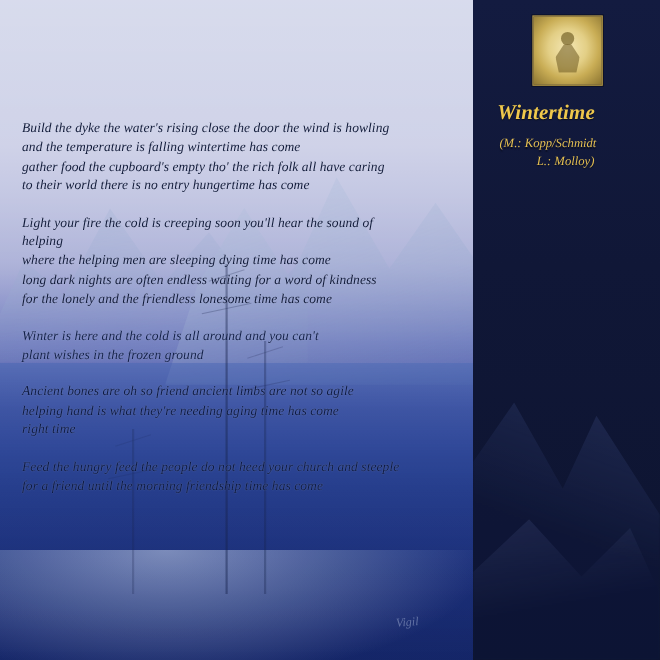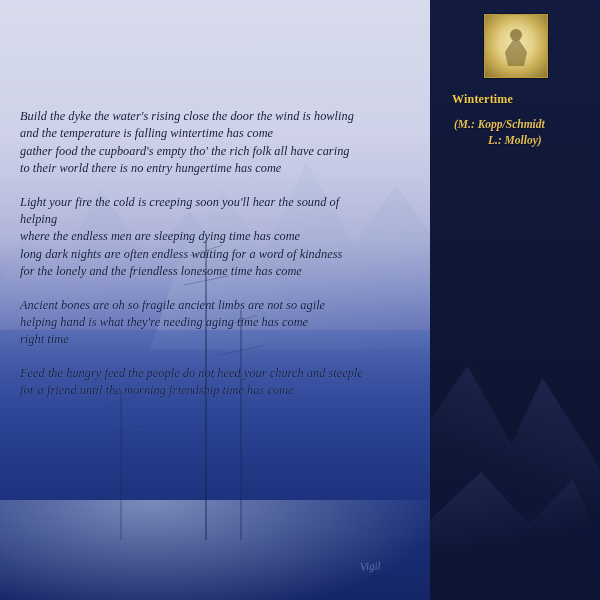--- a/index.html
+++ b/index.html
@@ -165,35 +165,35 @@
   }
 
   #title-block {
     position: absolute;
     left: 452px;
     top: 92px;
     width: 140px;
     color: #e9c44a;
   }
   #song-title {
-    font-size: 12px;
+    font-size: 19px;
     font-weight: bold;
+    font-style: italic;
     letter-spacing: 0.2px;
     color: #efc84c;
     margin: 0 0 9px 0;
     text-shadow: 0 1px 1px rgba(0,0,0,0.5);
   }
   .credit {
     font-size: 11.5px;
     font-style: italic;
     color: #e4bf52;
     line-height: 16px;
     margin-left: 2px;
     text-shadow: 0 1px 1px rgba(0,0,0,0.5);
-    font-weight: bold;
   }
   .credit.c2 { margin-left: 36px; }
 
   #signature {
     position: absolute;
     left: 360px;
     top: 560px;
     font-size: 11px;
     font-style: italic;
     color: rgba(120,135,180,0.75);
@@ -220,26 +220,30 @@
     <div id="lyrics">
         <div class="stanza s1">
           <div class="line">Build the dyke the water's rising close the door the wind is howling</div>
           <div class="line">and the temperature is falling wintertime has come</div>
           <div class="line">gather food the cupboard's empty tho' the rich folk all have caring</div>
           <div class="line">to their world there is no entry hungertime has come</div>
         </div>
         <div class="stanza s2">
           <div class="line">Light your fire the cold is creeping soon you'll hear the sound of</div>
           <div class="line">helping</div>
-          <div class="line">where the endless men are sleeping dying time has come</div>
+          <div class="line">where the helping men are sleeping dying time has come</div>
           <div class="line">long dark nights are often endless waiting for a word of kindness</div>
           <div class="line">for the lonely and the friendless lonesome time has come</div>
         </div>
+        <div class="stanza s3">
+          <div class="line">Winter is here and the cold is all around and you can't</div>
+          <div class="line">plant wishes in the frozen ground</div>
+        </div>
         <div class="stanza s4">
-          <div class="line">Ancient bones are oh so fragile ancient limbs are not so agile</div>
+          <div class="line">Ancient bones are oh so friend ancient limbs are not so agile</div>
           <div class="line">helping hand is what they're needing aging time has come</div>
           <div class="line">right time</div>
         </div>
         <div class="stanza s5">
           <div class="line">Feed the hungry feed the people do not heed your church and steeple</div>
           <div class="line">for a friend until the morning friendship time has come</div>
         </div>
       </div>
   </div>
 

